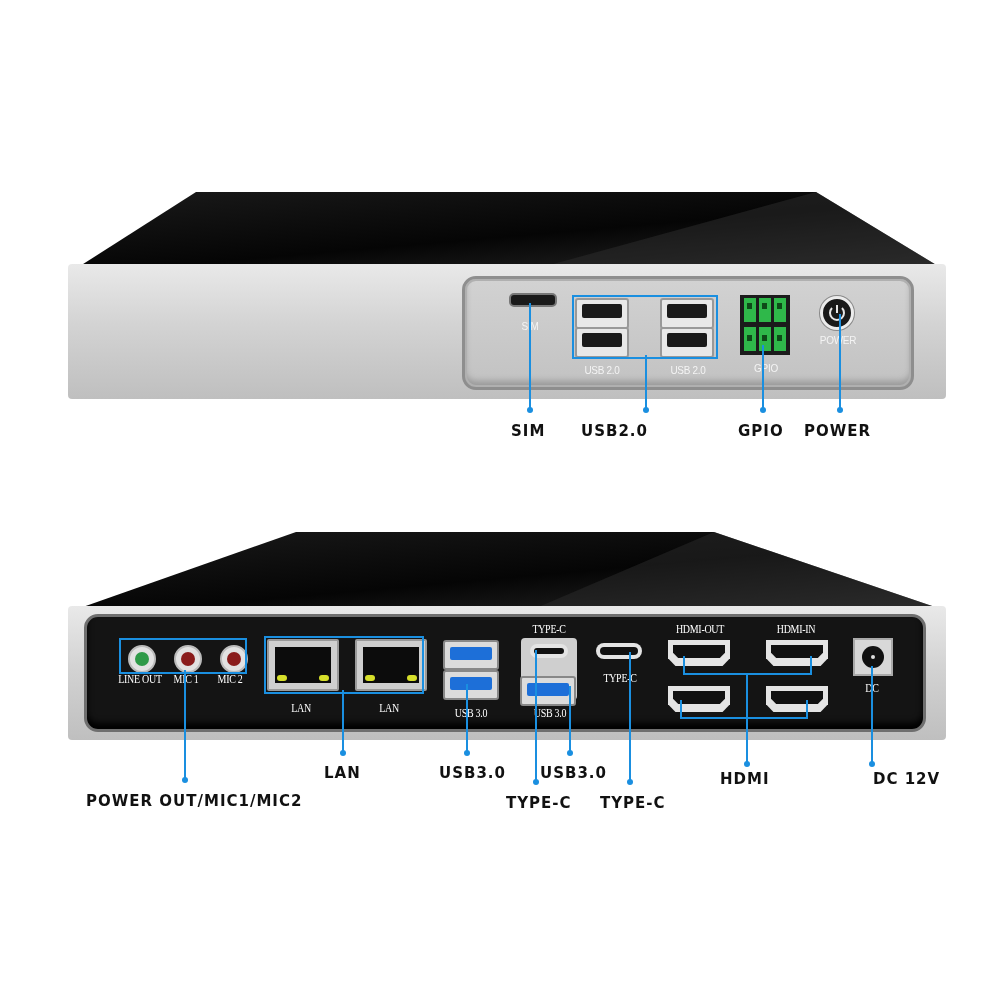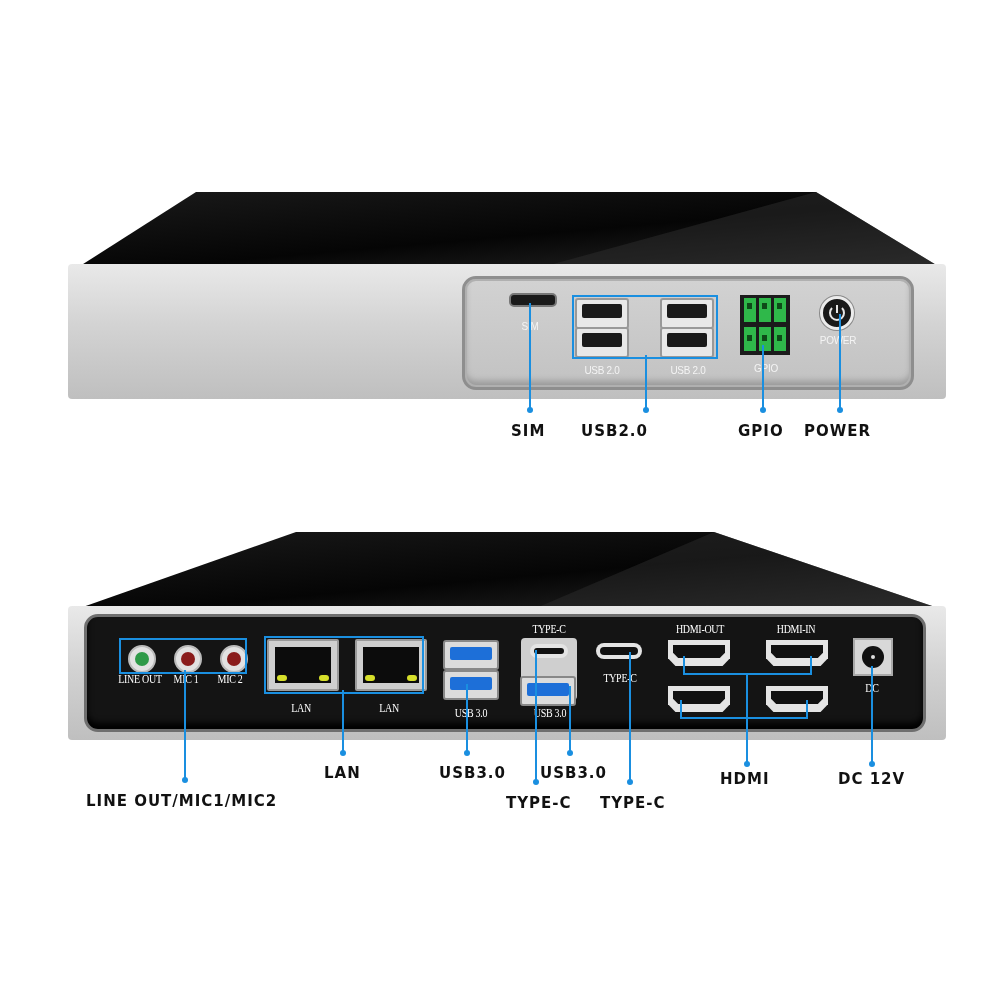--- a/index.html
+++ b/index.html
@@ -217,21 +217,21 @@
   <div class="vline" style="left:810px;top:656px;height:18px;"></div>
   <div class="hline" style="left:683px;top:673px;width:129px;"></div>
   <div class="vline" style="left:680px;top:700px;height:18px;"></div>
   <div class="vline" style="left:806px;top:700px;height:18px;"></div>
   <div class="hline" style="left:680px;top:717px;width:128px;"></div>
   <div class="vline" style="left:746px;top:673px;height:90px;"></div>
   <div class="dot" style="left:744px;top:761px;"></div>
   <div class="vline" style="left:871px;top:666px;height:97px;"></div>
   <div class="dot" style="left:869px;top:761px;"></div>
 
-  <div class="callout" style="left:86px;top:792px;">LINE OUT/MIC1/MIC2</div>
+  <div class="callout" style="left:86px;top:792px;">POWER OUT/MIC1/MIC2</div>
   <div class="callout" style="left:324px;top:764px;">LAN</div>
   <div class="callout" style="left:439px;top:764px;">USB3.0</div>
   <div class="callout" style="left:540px;top:764px;">USB3.0</div>
   <div class="callout" style="left:506px;top:794px;">TYPE-C</div>
   <div class="callout" style="left:600px;top:794px;">TYPE-C</div>
   <div class="callout" style="left:720px;top:770px;">HDMI</div>
-  <div class="callout" style="left:838px;top:770px;">DC 12V</div>
+  <div class="callout" style="left:873px;top:770px;">DC 12V</div>
 </div>
 
 </body></html>

